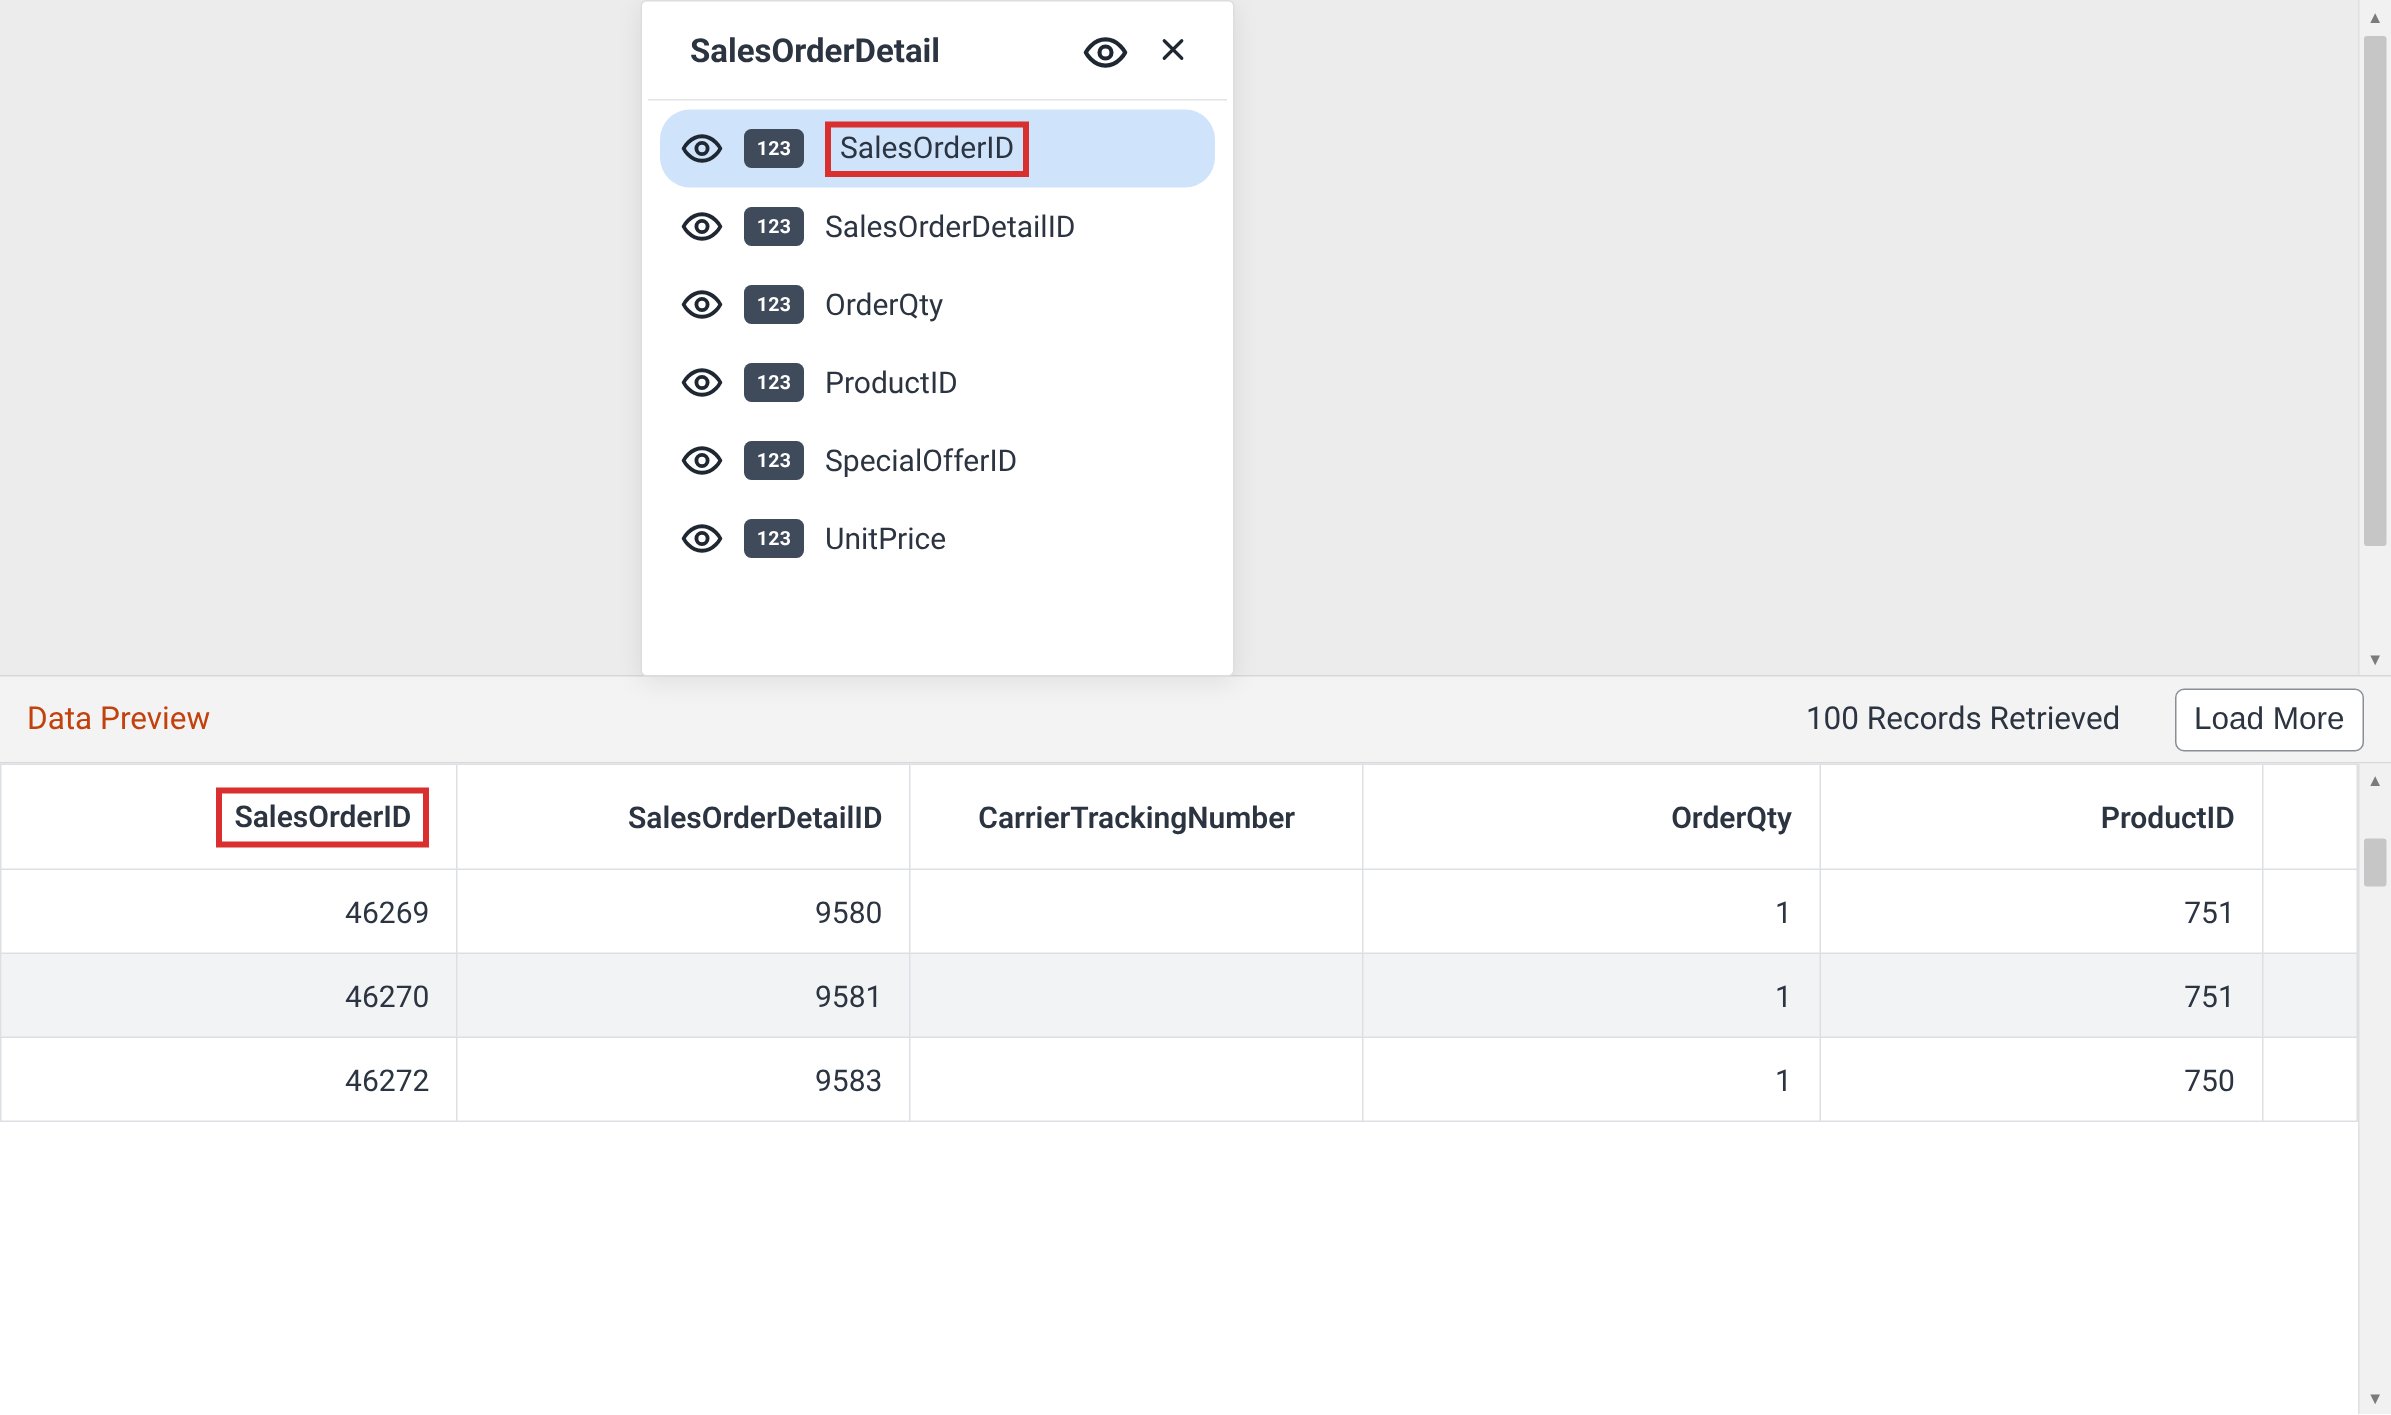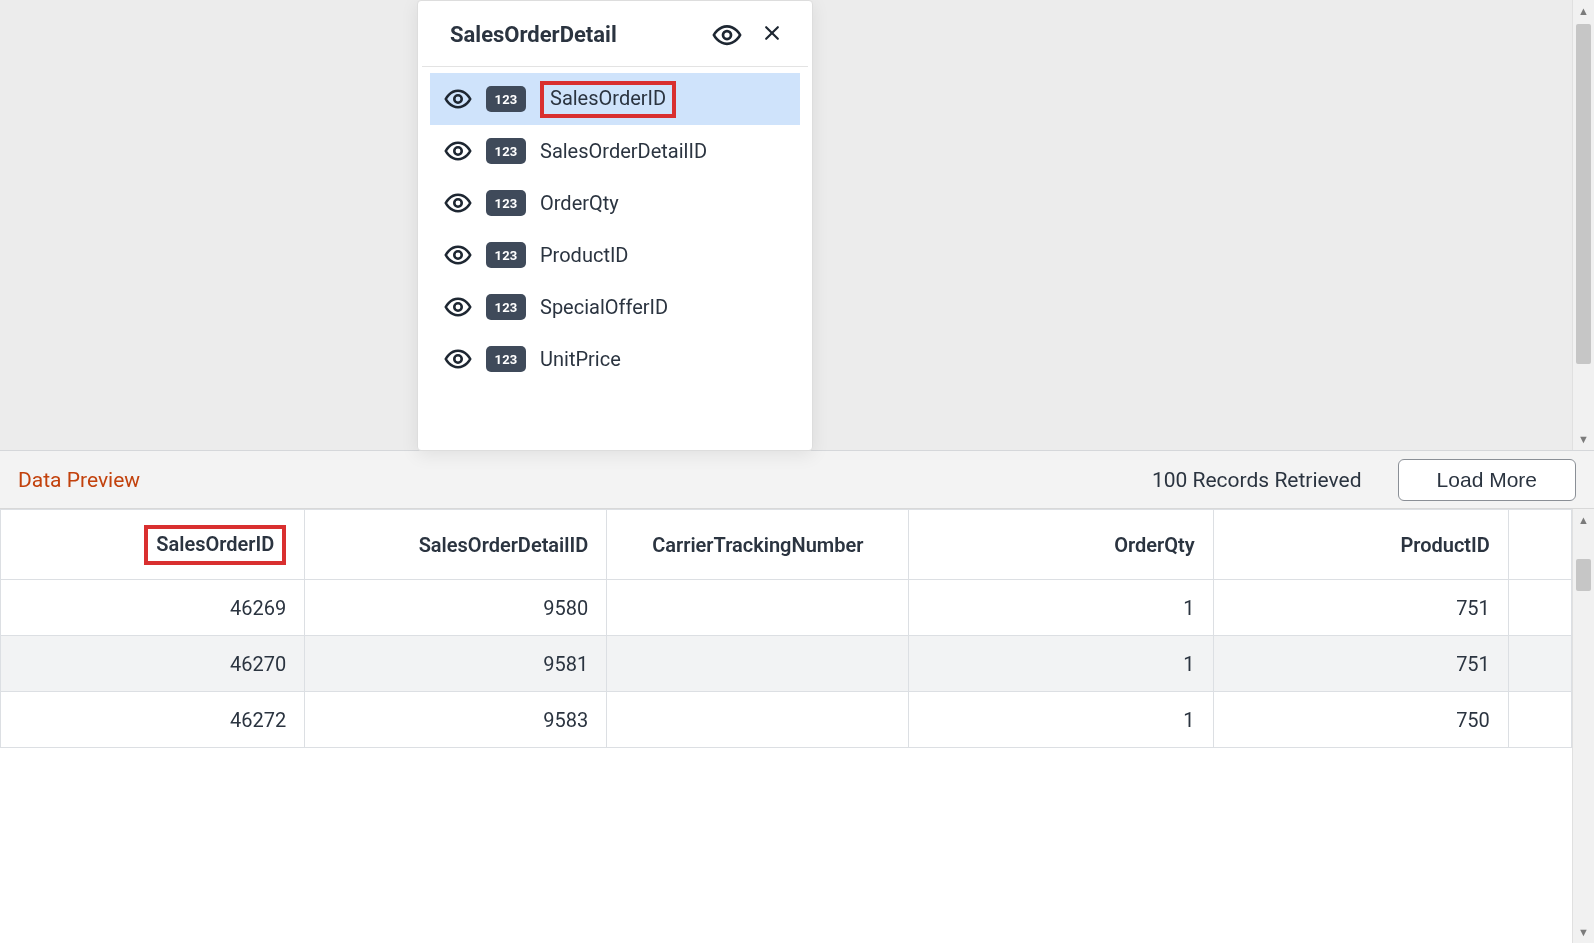--- a/index.html
+++ b/index.html
@@ -6,41 +6,41 @@
   html, body { width: 1594px; height: 943px; font-family: "Segoe UI", Roboto, Arial, sans-serif; background: #fff; color: #2b3440; overflow: hidden; }
 
   
   .canvas-wrap { position: relative; width: 100%; height: 451px; background: #ececec; border-bottom: 1px solid #d5d7da; }
   .canvas-scrollbar { position: absolute; top: 0; right: 0; width: 22px; height: 100%; background: #f1f1f1; border-left: 1px solid #e0e0e0; display: flex; flex-direction: column; align-items: center; }
   .canvas-scrollbar .arrow { width: 22px; height: 22px; display: flex; align-items: center; justify-content: center; color: #7b7b7b; font-size: 11px; cursor: pointer; }
   .canvas-scrollbar .track { flex: 1; width: 100%; position: relative; }
   .canvas-scrollbar .thumb { position: absolute; top: 2px; left: 3px; right: 3px; height: 340px; background: #c6c6c6; border-radius: 2px; }
 
   
-  .popup { position: absolute; top: 0; left: 417px; width: 396px; height: 451px; background: #fff; border: 1px solid #ddd; box-shadow: 0 4px 18px rgba(0,0,0,.08); border-radius: 4px; overflow: hidden; }
+  .popup { position: absolute; top: 0; left: 427px; width: 396px; height: 451px; background: #fff; border: 1px solid #ddd; box-shadow: 0 4px 18px rgba(0,0,0,.08); border-radius: 4px; overflow: hidden; }
   .popup-header { display: flex; align-items: center; justify-content: space-between; padding: 18px 22px 16px 28px; border-bottom: 1px solid #e3e3e3; margin: 0 4px; }
   .popup-title { font-size: 22px; font-weight: 700; color: #2b3440; }
   .popup-header-actions { display: flex; align-items: center; gap: 16px; }
   .eye-icon svg { display: block; }
   .close-icon { font-size: 20px; line-height: 1; color: #333; cursor: pointer; padding: 4px; }
 
   .field-list { padding: 6px 12px 0 12px; overflow: hidden; }
-  .field-row { display: flex; align-items: center; gap: 14px; height: 52px; padding: 0 14px; border-radius: 0; cursor: pointer; }
+  .field-row { display: flex; align-items: center; gap: 14px; height: 52px; padding: 0 14px; border-radius: 20px; cursor: pointer; }
   .field-row.selected { background: #cfe3fb; }
   .type-badge { display: inline-flex; align-items: center; justify-content: center; width: 40px; height: 26px; border-radius: 5px; background: #3f4a5a; color: #fff; font-weight: 700; font-size: 13px; letter-spacing: .2px; }
   .field-name { font-size: 20px; color: #2b3440; white-space: nowrap; overflow: hidden; text-overflow: ellipsis; }
   .highlight-box { border: 4px solid #d92f2f; padding: 1px 6px 3px 6px; display: inline-block; line-height: 1.25; }
 
   
   .lower-panel { width: 100%; height: 492px; display: flex; flex-direction: column; }
   .panel-bar { height: 58px; background: #f3f3f3; border-bottom: 1px solid #d8d8d8; display: flex; align-items: center; justify-content: space-between; padding: 0 18px 0 18px; }
   .panel-title { font-size: 21px; color: #c2410c; }
   .panel-right { display: flex; align-items: center; gap: 36px; }
   .records-text { font-size: 21px; color: #2b3440; }
-  .load-more-btn { font-size: 21px; padding: 8px 38px; background: #fff; border: 1px solid #8a8f96; border-radius: 6px; cursor: pointer; color: #2b3440; }
+  .load-more-btn { font-size: 21px; padding: 8px 12px; background: #fff; border: 1px solid #8a8f96; border-radius: 6px; cursor: pointer; color: #2b3440; }
 
   .grid-wrap { flex: 1; display: flex; overflow: hidden; border-top: none; }
   .grid { flex: 1; }
   table { width: 100%; border-collapse: collapse; table-layout: fixed; }
   th, td { border: 1px solid #dcdfe3; font-size: 20px; padding: 0 18px; height: 56px; vertical-align: middle; }
   th { background: #fff; font-weight: 600; color: #2b3440; height: 70px; }
   .col-soid   { width: 270px; text-align: right; }
   .col-sodid  { width: 268px; text-align: right; }
   .col-ctn    { width: 268px; text-align: center; }
   .col-qty    { width: 270px; text-align: right; }

